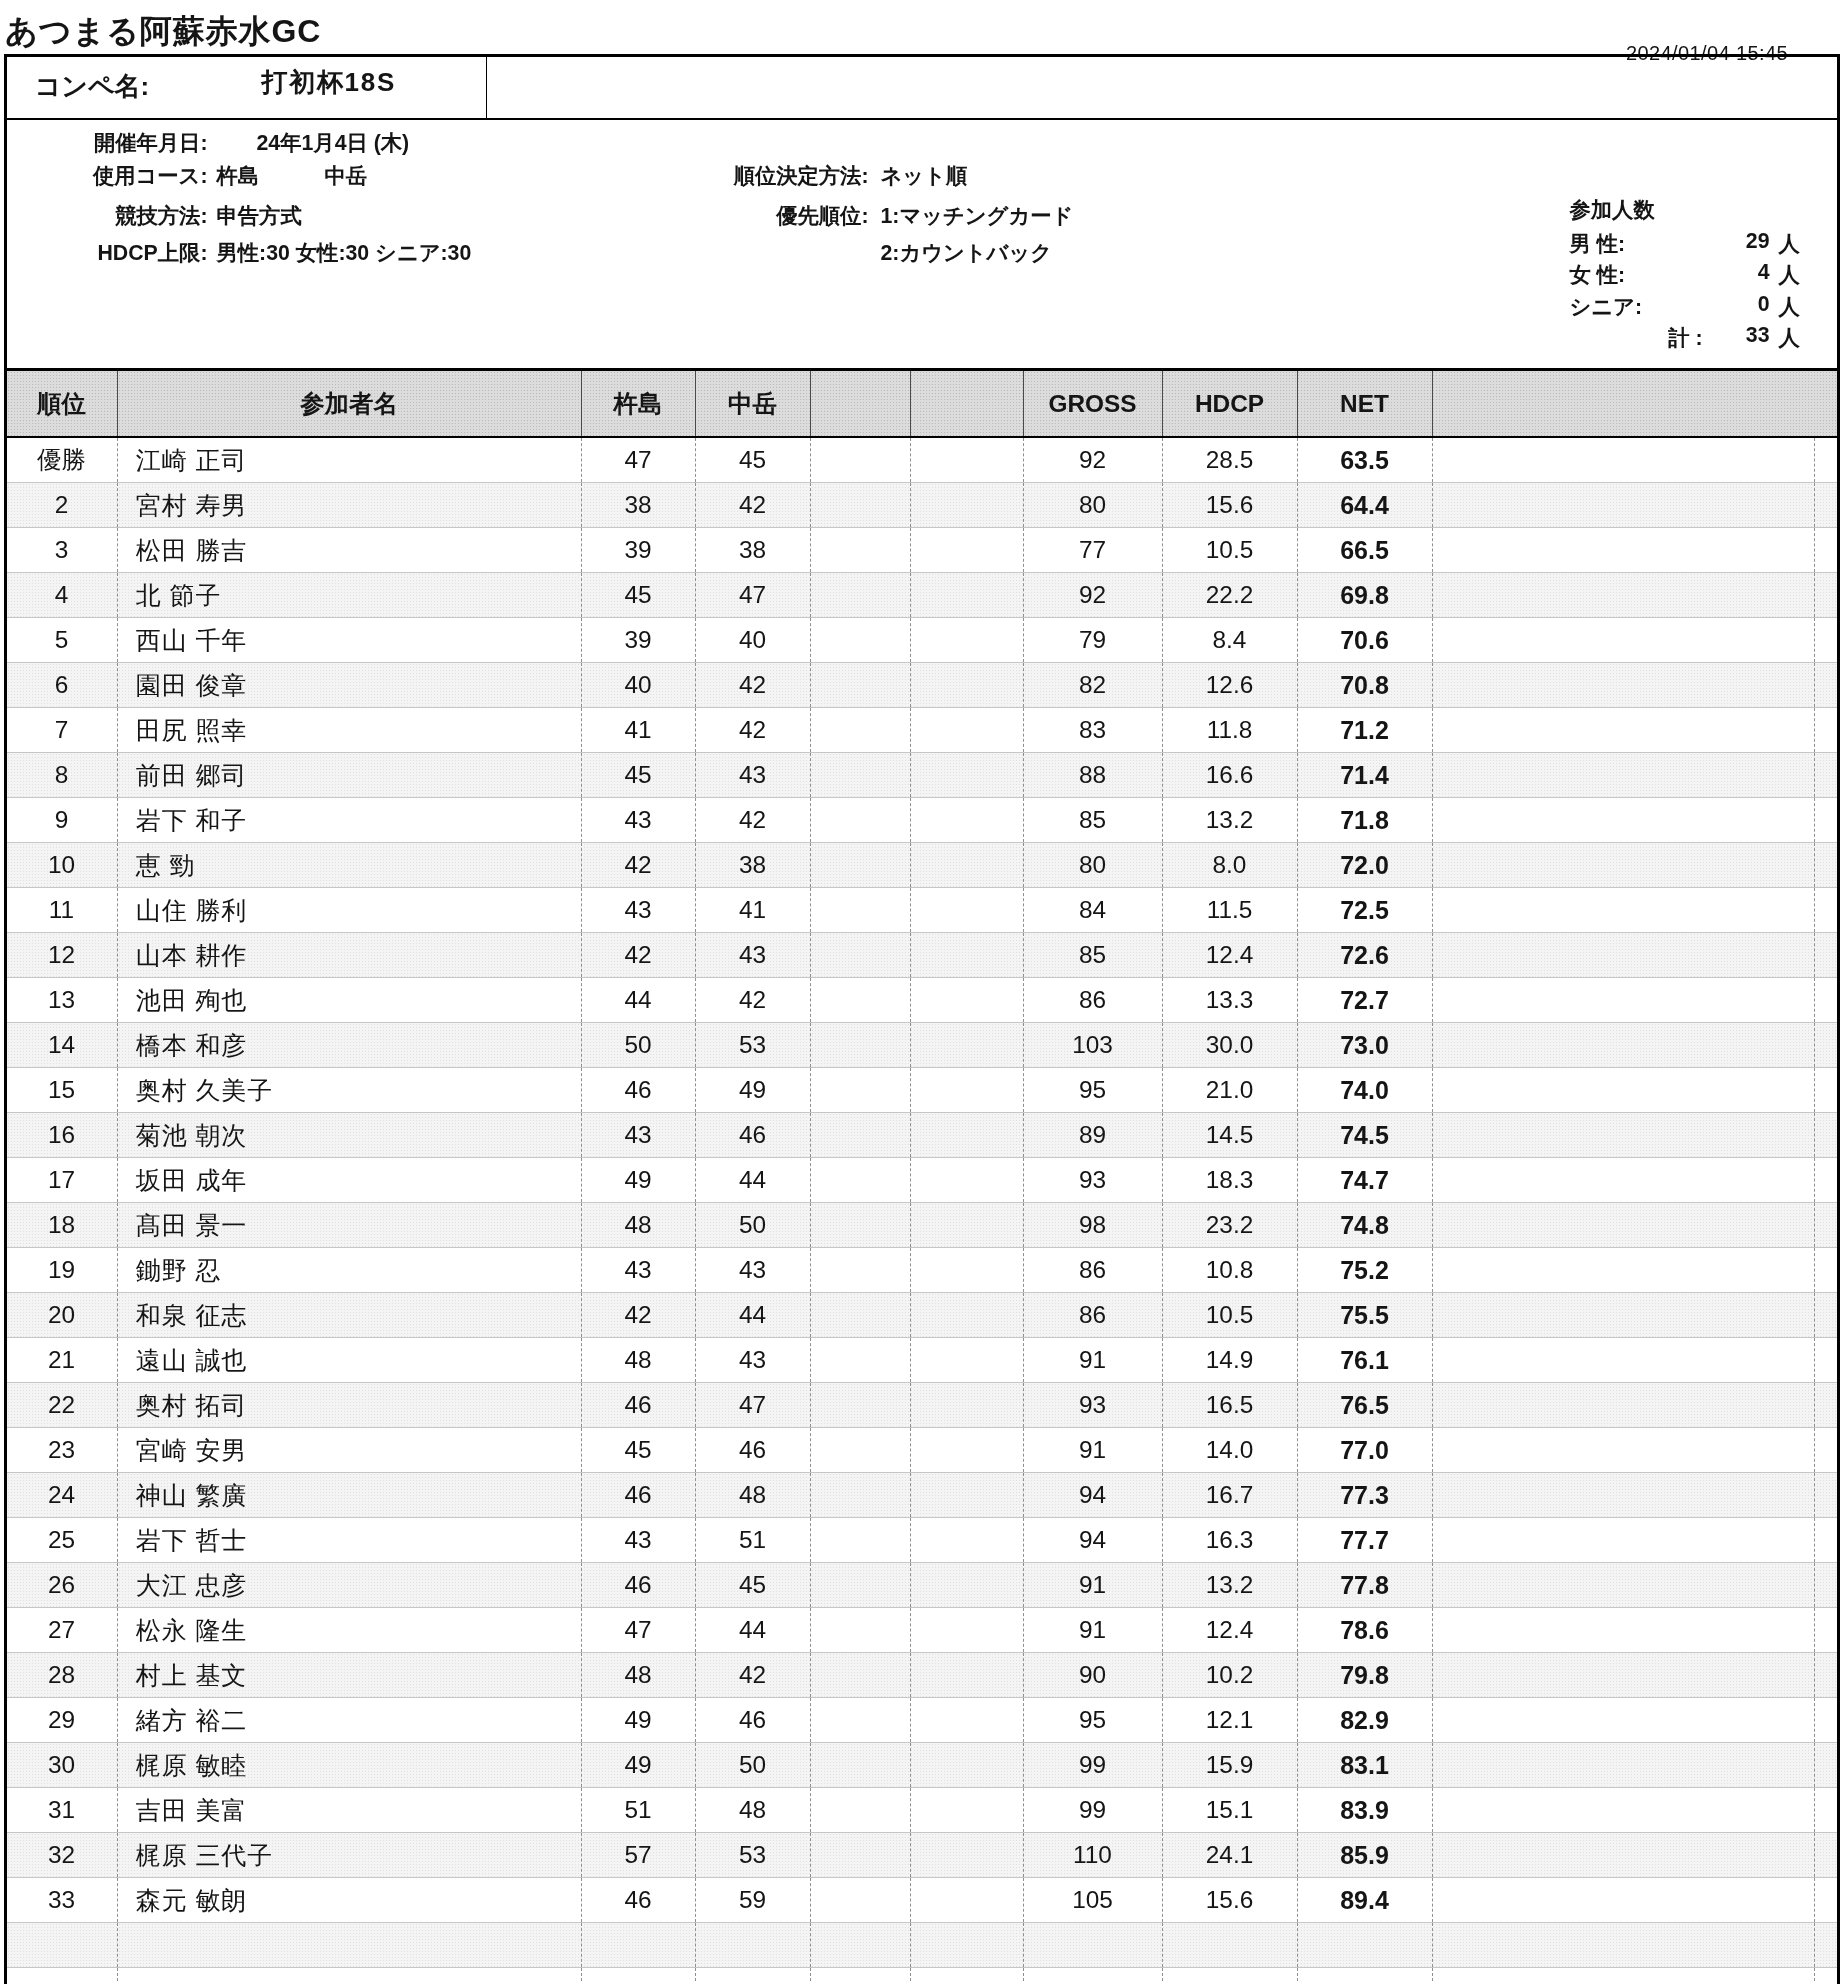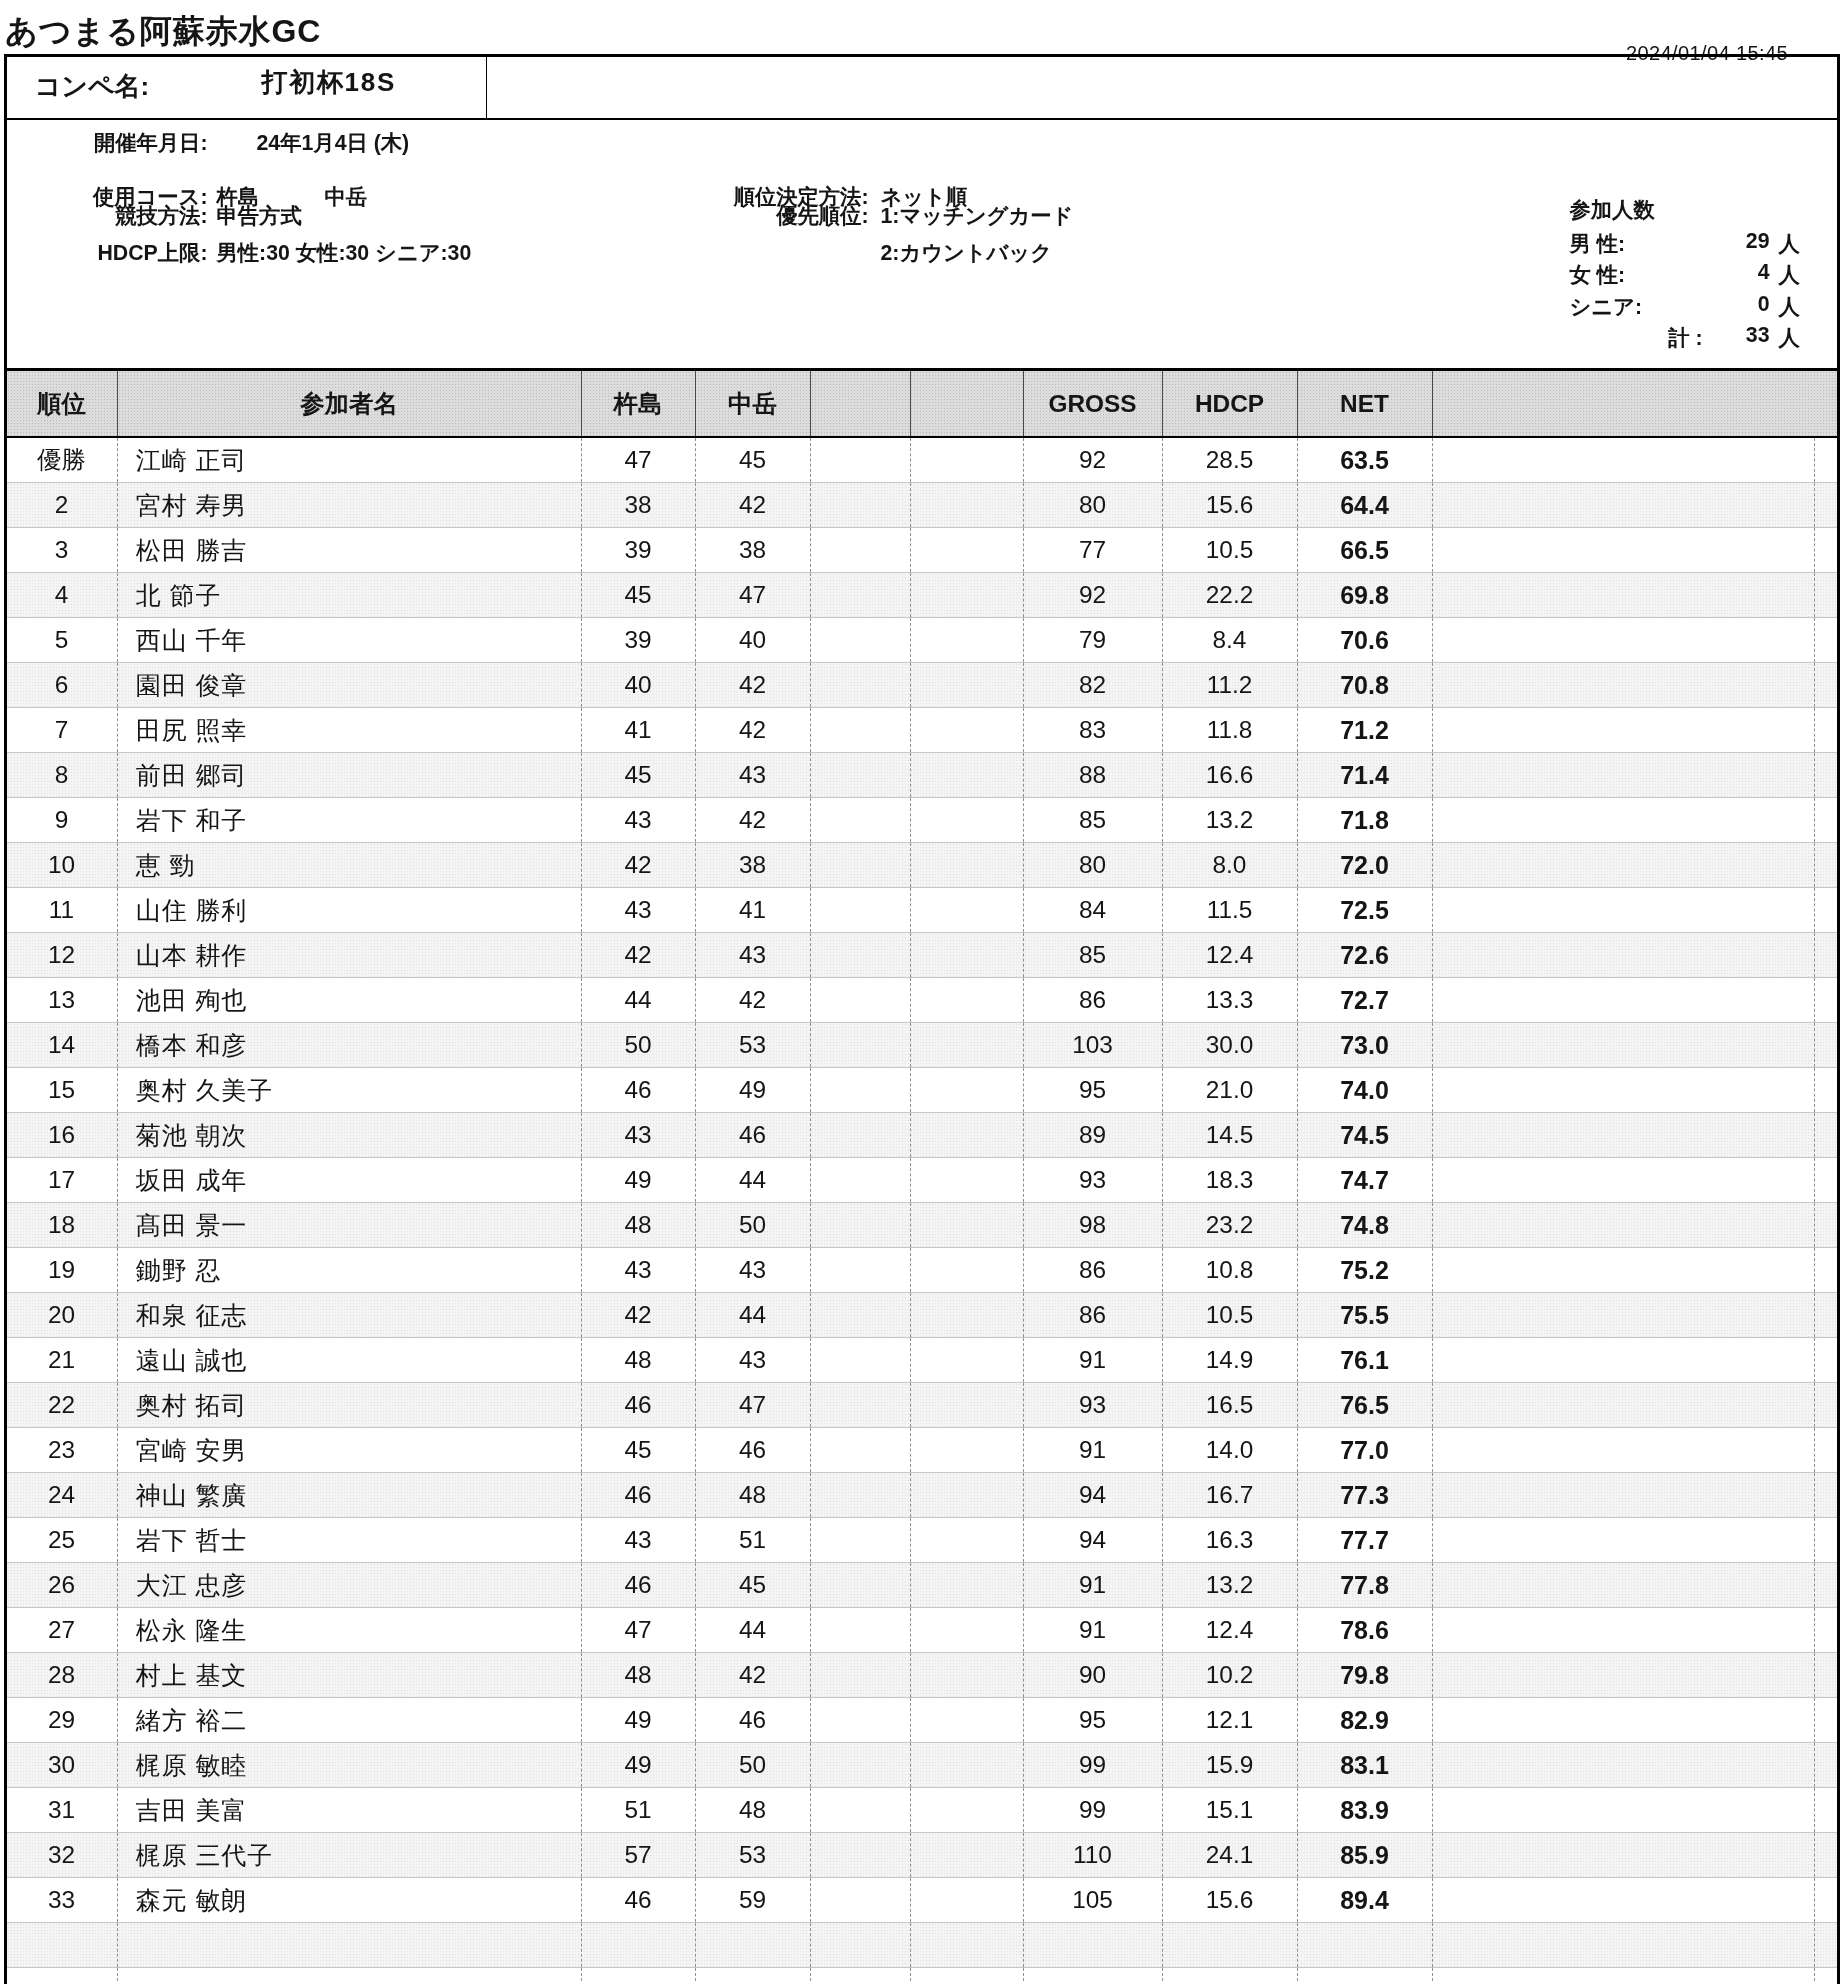--- a/index.html
+++ b/index.html
@@ -52,21 +52,21 @@
 
   
   .info-section {
     position: absolute; left: 0; top: 63px;
     width: 100%; height: 248px;
     font-size: 21.3px; font-weight: bold;
   }
   .ilabel { text-align: right; }
   .lab-l { left: 22px; width: 179px; }
   .row-y1 { top: 7.8px; }
-  .row-y2 { top: 62px; }
+  .row-y2 { top: 41px; }
   .row-y3 { top: 81px; }
   .row-y4 { top: 118px; }
   .val-date   { left: 250px; text-align: right; }
   .val-course1{ left: 210px; }
   .val-course2{ left: 318px; }
   .val-method { left: 210px; }
   .val-hdcp   { left: 210px; }
   .lab-m { left: 562px; width: 300px; }
   .val-rank   { left: 874px; }
   .val-prio1  { left: 874px; }
@@ -265,21 +265,21 @@
   </div>
 
   <div class="trow tbody-row even">
     <div class="cell">6</div>
     <div class="cell name">園田 俊章</div>
     <div class="cell">40</div>
     <div class="cell">42</div>
     <div class="cell"></div>
     <div class="cell"></div>
     <div class="cell">82</div>
-    <div class="cell">11.2</div>
+    <div class="cell">12.6</div>
     <div class="cell net">70.8</div>
     <div class="cell"></div>
     <div class="cell"></div>
   </div>
 
   <div class="trow tbody-row">
     <div class="cell">7</div>
     <div class="cell name">田尻 照幸</div>
     <div class="cell">41</div>
     <div class="cell">42</div>

